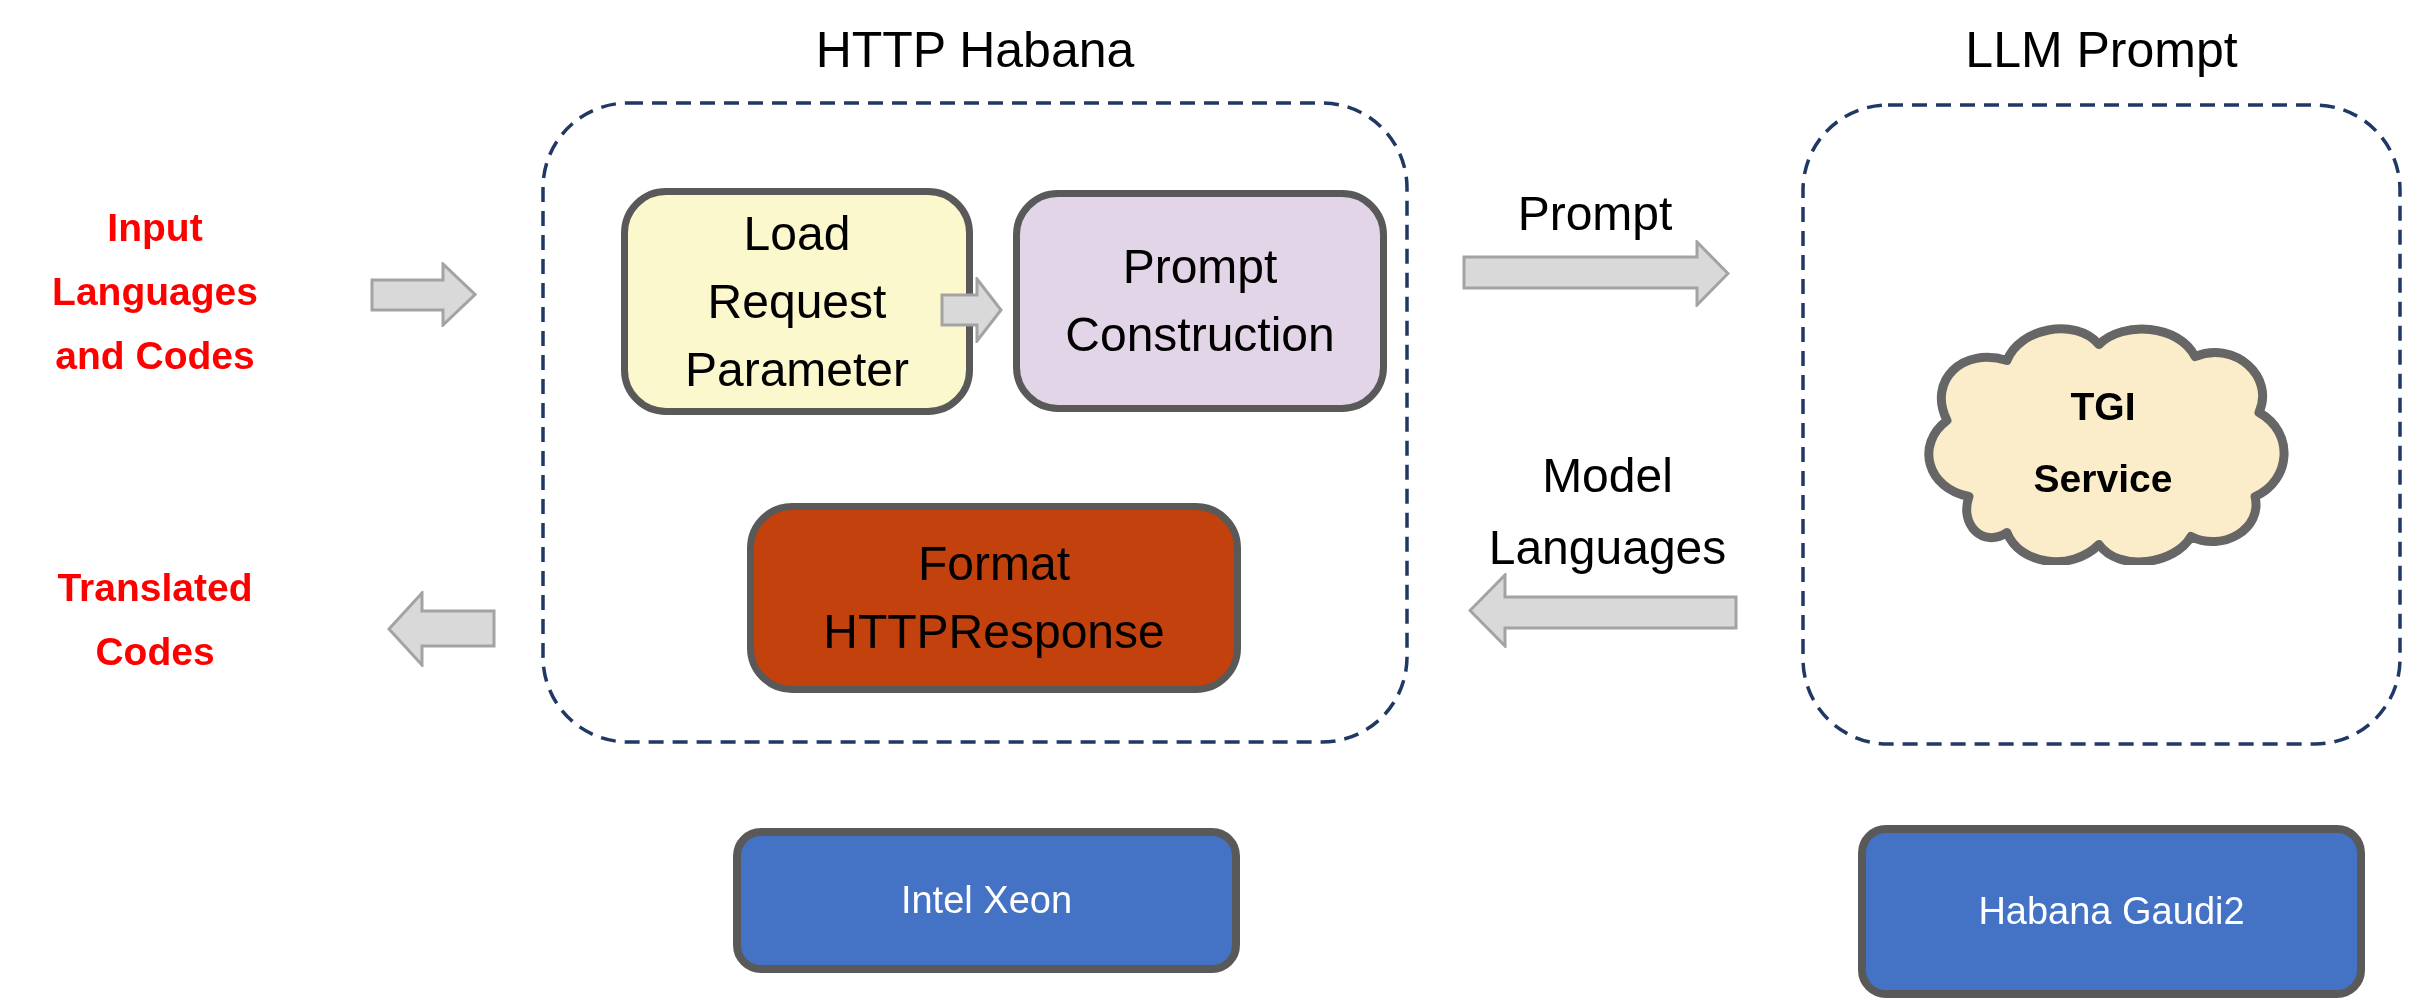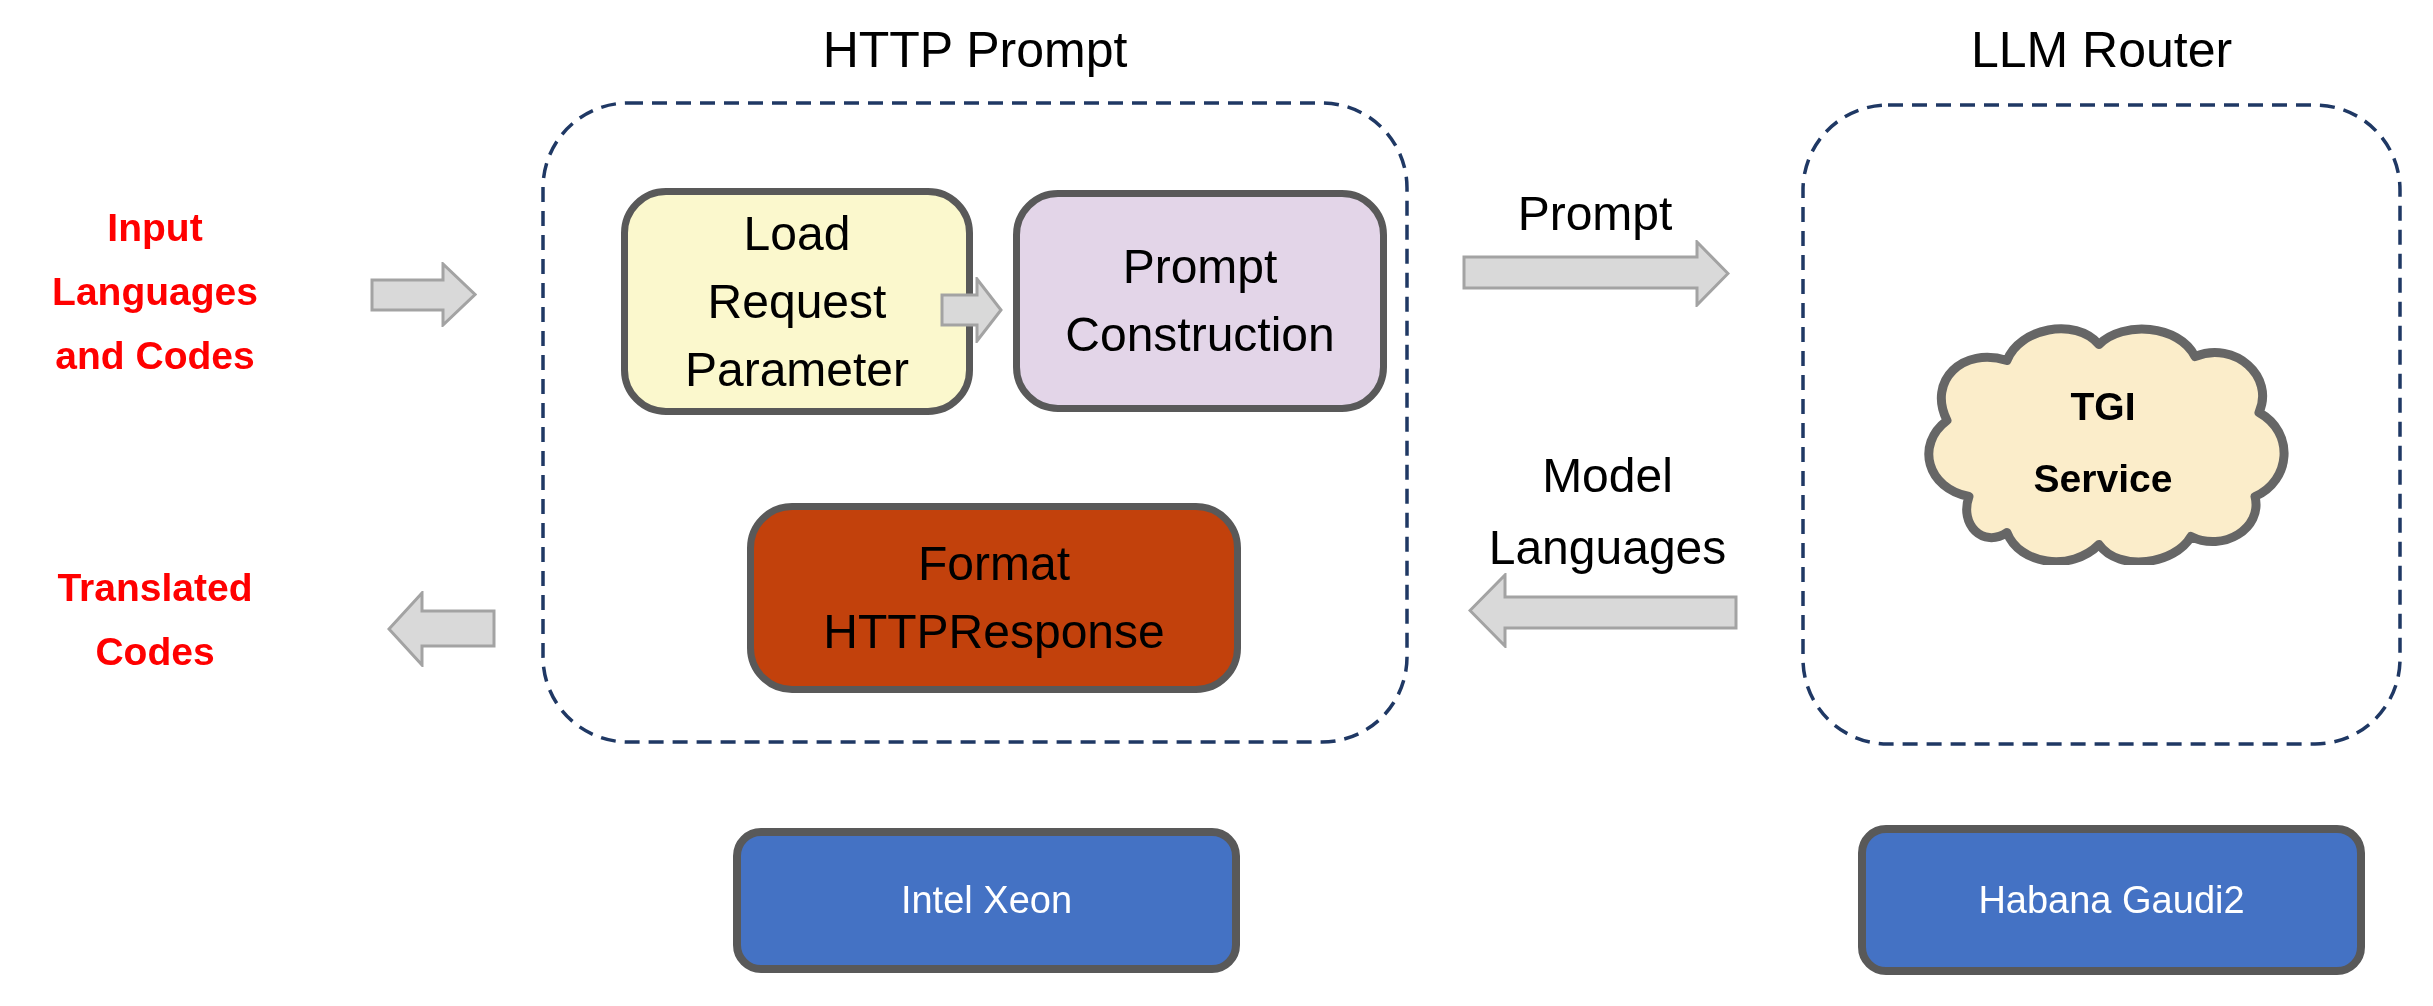--- a/index.html
+++ b/index.html
@@ -82,21 +82,21 @@
 Codes</div>
 
   <svg class="abs arrow-svg" style="left:370px; top:262px;" width="107" height="65" viewBox="0 0 107 65">
     <polygon points="2,18 73,18 73,2 105,32.5 73,63 73,48 2,48" fill="#d9d9d9" stroke="#a3a3a3" stroke-width="3"></polygon>
   </svg>
 
   <svg class="abs arrow-svg" style="left:387px; top:591px;" width="109" height="76" viewBox="0 0 109 76">
     <polygon points="107,20 35,20 35,2 2,38 35,74 35,55 107,55" fill="#d9d9d9" stroke="#a3a3a3" stroke-width="3"></polygon>
   </svg>
 
-  <div class="abs section-title" style="left:543px; top:20px; width:864px;">HTTP Prompt</div>
+  <div class="abs section-title" style="left:543px; top:20px; width:864px;">HTTP Habana</div>
 
   <svg class="abs" style="left:540px; top:100px;" width="870" height="645" viewBox="0 0 870 645">
     <rect x="3" y="3" width="864" height="639" rx="85" ry="85" fill="none" stroke="#1f3864" stroke-width="3.5" stroke-dasharray="15 9"></rect>
   </svg>
 
   <div class="abs node-box center-text" style="left:573px; top:188px; width:352px; height:227px; background:#fbf8cd;margin-left:48px;">Load
 Request
 Parameter</div>
 
   <svg class="abs arrow-svg" style="left:940px; top:277px;" width="63" height="66" viewBox="0 0 63 66">
@@ -117,21 +117,21 @@
     <polygon points="2,17 235,17 235,2 266,33.5 235,65 235,48 2,48" fill="#d9d9d9" stroke="#a3a3a3" stroke-width="3"></polygon>
   </svg>
 
   <div class="abs flow-label" style="left:1445px; top:440px; width:325px;">Model
 Languages</div>
 
   <svg class="abs arrow-svg" style="left:1468px; top:573px;" width="270" height="75" viewBox="0 0 270 75">
     <polygon points="268,24 37,24 37,2 2,37.5 37,73 37,55 268,55" fill="#d9d9d9" stroke="#a3a3a3" stroke-width="3"></polygon>
   </svg>
 
-  <div class="abs section-title" style="left:1803px; top:20px; width:597px;">LLM Router</div>
+  <div class="abs section-title" style="left:1803px; top:20px; width:597px;">LLM Prompt</div>
 
   <svg class="abs" style="left:1800px; top:102px;" width="603" height="645" viewBox="0 0 603 645">
     <rect x="3" y="3" width="597" height="639" rx="85" ry="85" fill="none" stroke="#1f3864" stroke-width="3.5" stroke-dasharray="15 9"></rect>
   </svg>
 
   <svg class="abs" style="left:1903px; top:320px;" width="400" height="245" viewBox="0 0 200 122">
     <path d="M 33 88
              C 12 84 6 62 22 50
              C 12 30 30 13 52 20
              C 58 4 86 -2 98 12
@@ -139,15 +139,15 @@
              C 166 10 186 28 178 46
              C 196 56 194 80 176 88
              C 180 104 160 116 144 108
              C 136 122 108 126 98 112
              C 84 126 58 122 52 106
              C 40 114 28 102 33 88 Z" fill="#fbedca" stroke="#666666" stroke-width="4.5" stroke-linejoin="round"></path>
   </svg>
   <div class="abs center-text cloud-label" style="left:1903px; top:320px; width:400px; height:245px;">TGI
 Service</div>
 
-  <div class="abs hw-box center-text" style="left:1858px; top:825px; width:507px; height:150px;">Habana Gaudi2</div>
+  <div class="abs hw-box center-text" style="left:1858px; top:825px; width:507px; height:173px;">Habana Gaudi2</div>
 
 </div>
 
 </body></html>

